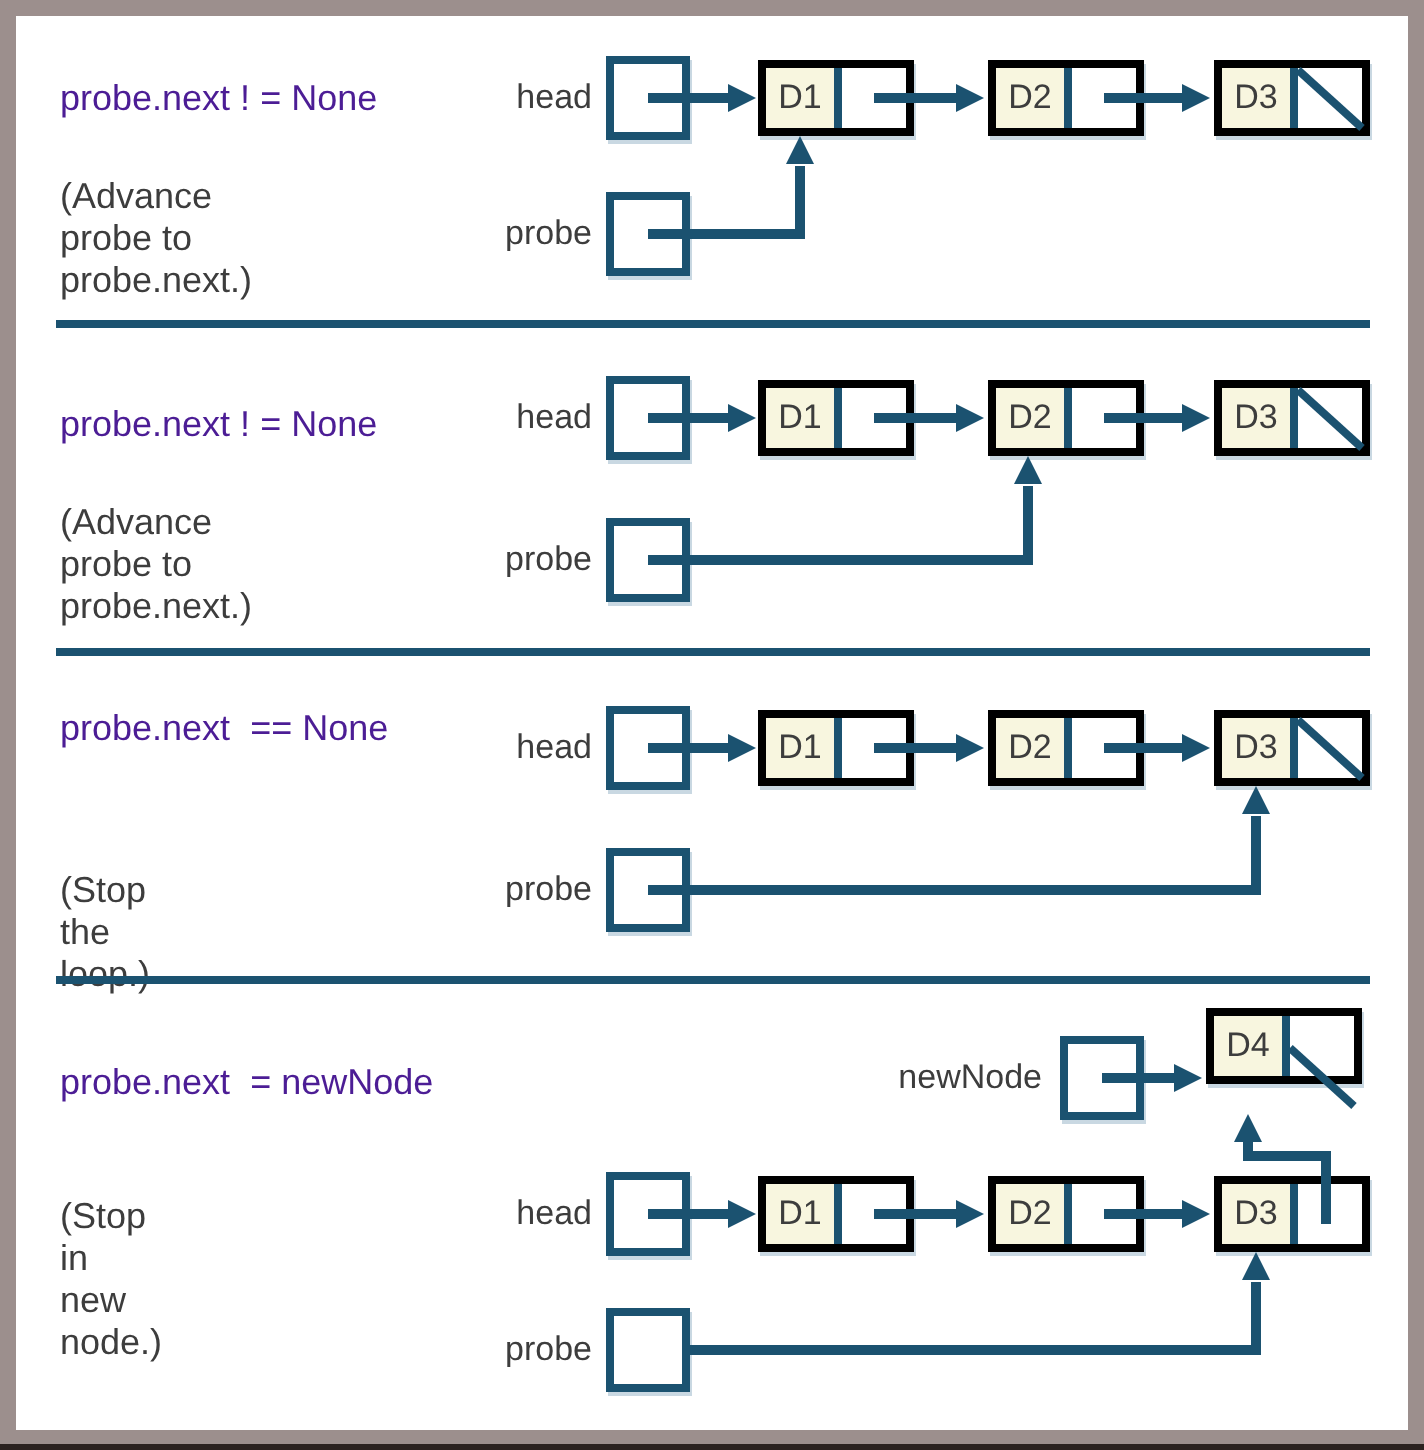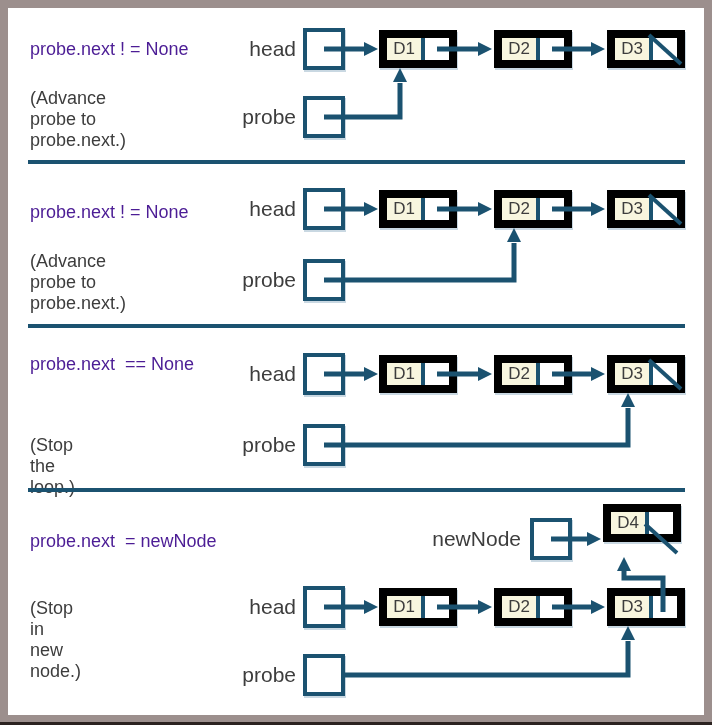--- a/index.html
+++ b/index.html
@@ -26,31 +26,31 @@
   .code{
     position:absolute;left:30px;
     font-size:18px;line-height:21px;white-space:pre;color:#4c1d95;
   }
   .caption{
     position:absolute;left:30px;
     font-size:18px;line-height:21px;white-space:pre-line;color:#3d3d3d;
   }
   .vlabel{
     position:absolute;width:84px;text-align:right;
-    font-size:21px;line-height:22px;color:#3d3d3d;
+    font-size:17px;line-height:22px;color:#3d3d3d;
   }
   .vlabel.wide{width:120px;}
   .vbox{
     position:absolute;width:42px;height:42px;box-sizing:border-box;
     border:4px solid #1b5270;background:#ffffff;
     box-shadow:1px 2px 0 0 #c9d8e2;
   }
   .node{
     position:absolute;width:78px;height:38px;box-sizing:border-box;
-    border:8px solid #000000;background:#ffffff;display:flex;
+    border:4px solid #000000;background:#ffffff;display:flex;
     box-shadow:1px 2px 0 0 #c9d8e2;
   }
   .cell-data{
     width:34px;box-sizing:content-box;
     border-right:4px solid #1b5270;background:#f8f6df;
     display:flex;align-items:center;justify-content:center;
     font-size:17px;color:#3d3d3d;
   }
   .cell-next{flex:1;background:#ffffff;}
   svg.overlay{

